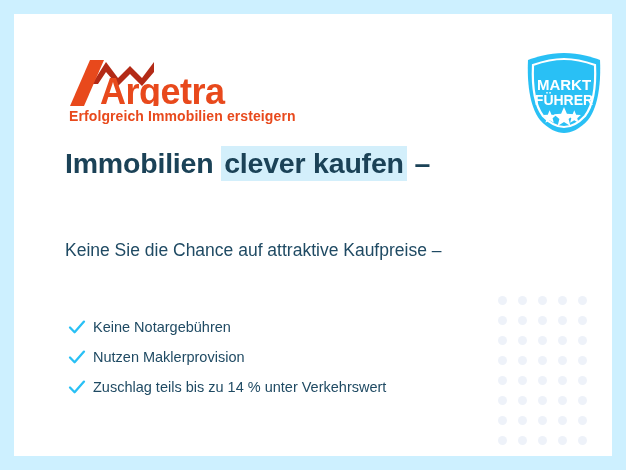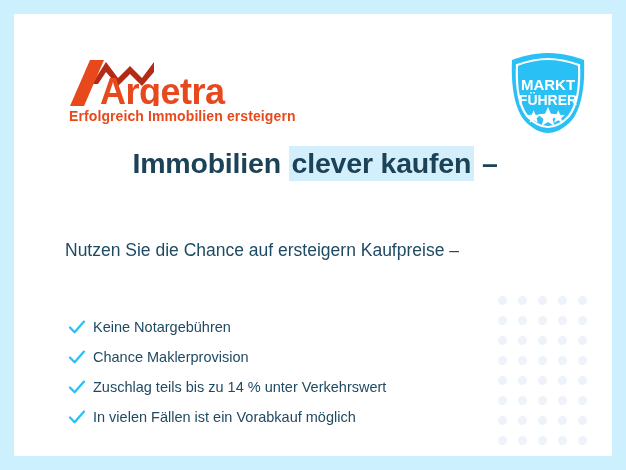--- a/index.html
+++ b/index.html
@@ -55,39 +55,38 @@
     font-size: 14px;
     font-weight: bold;
     letter-spacing: .1px;
     color: #e8491c;
     white-space: nowrap;
   }
 
   
   .badge {
     position: absolute;
-    left: 492px;
+    left: 508px;
     top: 36px;
     width: 84px;
     height: 86px;
   }
   .badge svg { display: block; }
 
   
   .headline {
     position: absolute;
     left: 51px;
     top: 131px;
     width: 500px;
     font-size: 28.5px;
     font-weight: bold;
     line-height: 36px;
     color: #1b4257;
     letter-spacing: -0.2px;
-    text-align: center;
   }
   .headline .hl {
     background: #d3effb;
     padding: 1px 3px 2px 3px;
     box-decoration-break: clone;
     -webkit-box-decoration-break: clone;
   }
 
   
   .subhead {
@@ -197,51 +196,43 @@
         <polygon points="57,60 59.2,65.2 64.8,65.6 60.5,69.2 61.9,74.6 57,71.6 52.1,74.6 53.5,69.2 49.2,65.6 54.8,65.2" transform="scale(0.85) translate(4.5,11)"></polygon>
       </g>
     </svg>
   </div>
 
   <div class="headline">
     <span><span>Immobilien </span><span class="hl">clever kaufen</span><span> –</span></span><br>
   </div>
 
   <div class="subhead">
-    <span>Nutzen Sie die Chance auf ersteigern Kaufpreise –</span><br>
+    <span>Keine Sie die Chance auf attraktive Kaufpreise –</span><br>
   </div>
 
   <div class="bullets">
     <div class="bullet">
       <span class="check">
         <svg width="20" height="20" viewBox="0 0 20 20">
             <path d="M3 10.5 L7.6 15.2 L17 4.6" fill="none" stroke="#29c0f5" stroke-width="2.3" stroke-linecap="round" stroke-linejoin="round"></path>
           </svg>
       </span>
       <span class="blabel">Keine Notargebühren</span>
     </div>
     <div class="bullet">
       <span class="check">
         <svg width="20" height="20" viewBox="0 0 20 20">
             <path d="M3 10.5 L7.6 15.2 L17 4.6" fill="none" stroke="#29c0f5" stroke-width="2.3" stroke-linecap="round" stroke-linejoin="round"></path>
           </svg>
       </span>
-      <span class="blabel">Chance Maklerprovision</span>
+      <span class="blabel">Nutzen Maklerprovision</span>
     </div>
     <div class="bullet">
       <span class="check">
         <svg width="20" height="20" viewBox="0 0 20 20">
             <path d="M3 10.5 L7.6 15.2 L17 4.6" fill="none" stroke="#29c0f5" stroke-width="2.3" stroke-linecap="round" stroke-linejoin="round"></path>
           </svg>
       </span>
       <span class="blabel">Zuschlag teils bis zu 14 % unter Verkehrswert</span>
     </div>
-    <div class="bullet">
-      <span class="check">
-        <svg width="20" height="20" viewBox="0 0 20 20">
-            <path d="M3 10.5 L7.6 15.2 L17 4.6" fill="none" stroke="#29c0f5" stroke-width="2.3" stroke-linecap="round" stroke-linejoin="round"></path>
-          </svg>
-      </span>
-      <span class="blabel">In vielen Fällen ist ein Vorabkauf möglich</span>
-    </div>
   </div>
 
 </div>
 
 </body></html>

